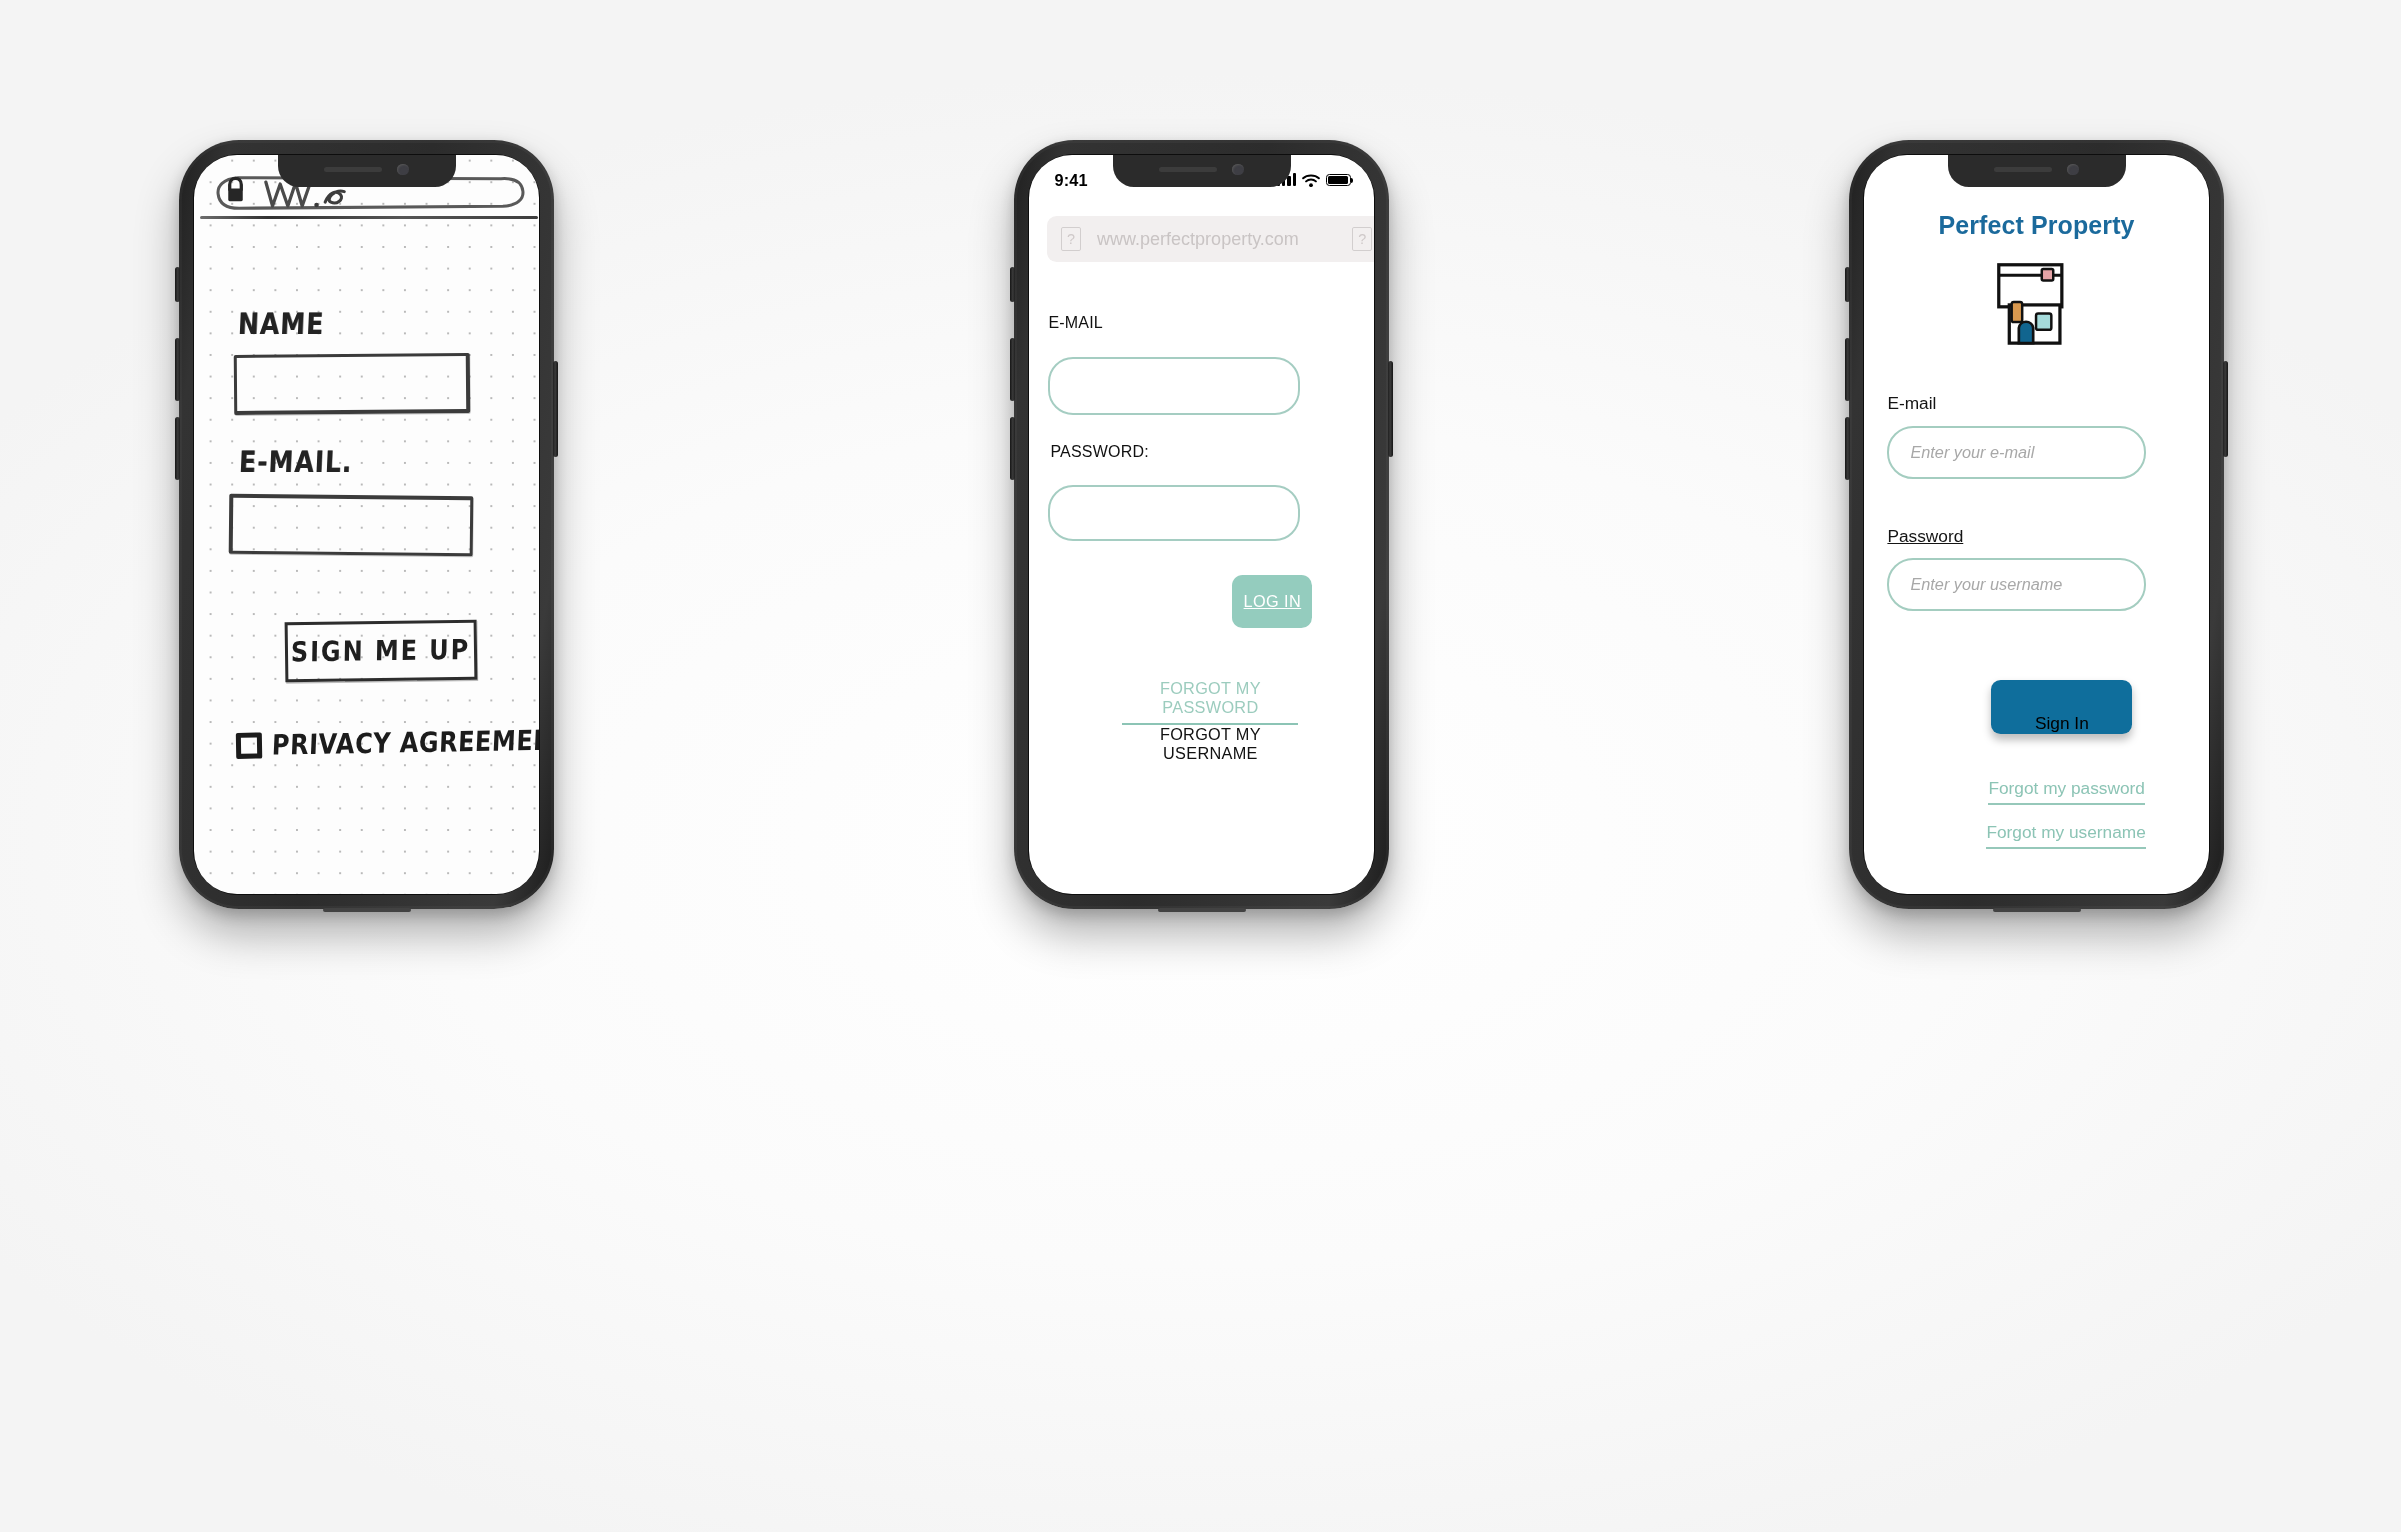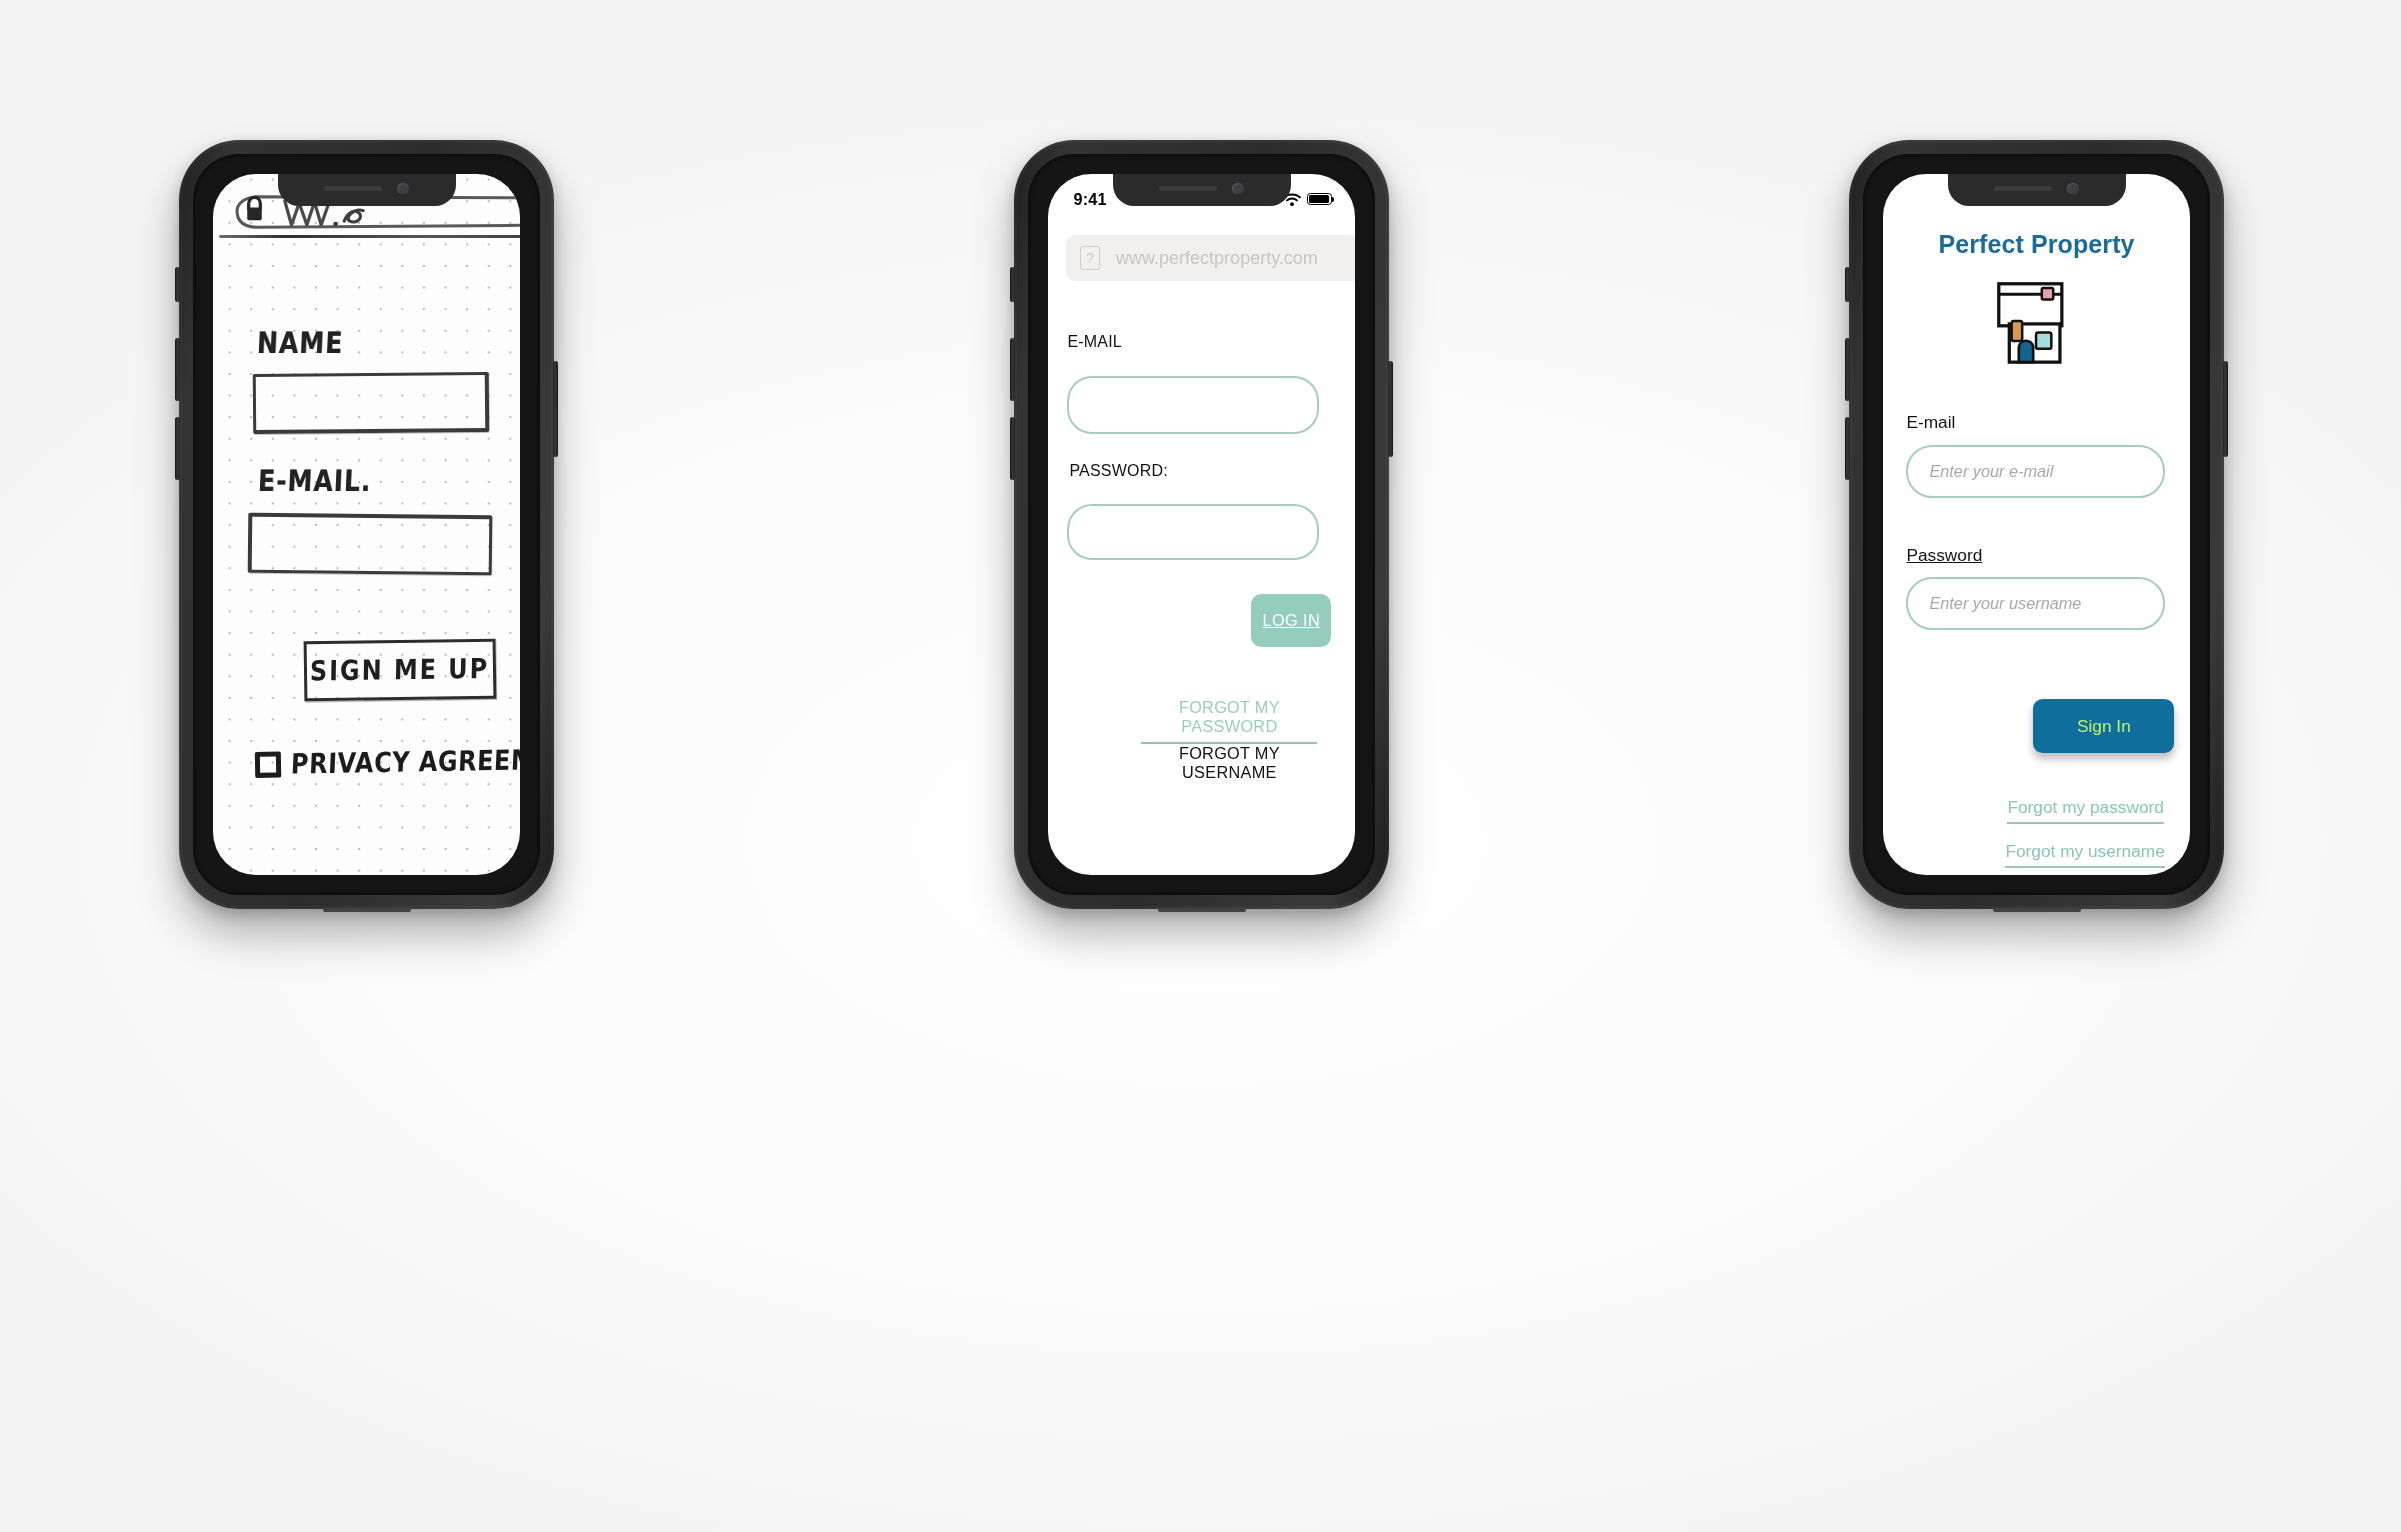--- a/index.html
+++ b/index.html
@@ -28,21 +28,21 @@
     box-shadow:
       0 25px 44px rgba(0,0,0,0.30),
       0 5.8px 13.4px rgba(0,0,0,0.18),
       inset 0 0 0 2.9px rgba(255,255,255,0.035);
   }
   .phone-inner {
     position: relative;
     width: 100%; height: 100%;
     border-radius: 46px;
     background: #151515;
-    padding: 20px;
+    padding: 1px;
     box-shadow: inset 0 0 5.8px rgba(0,0,0,0.9);
   }
   .screen {
     position: relative;
     width: 100%; height: 100%;
     border-radius: 43px;
     background: #ffffff;
     overflow: hidden;
   }
   .notch {
@@ -302,29 +302,28 @@
   }
   .fin-field .ph {
     font-size: 16.3px;
     font-style: italic;
     color: #a8a8a8;
     font-family: "Liberation Sans", sans-serif;
   }
   .fin-signin {
     position: absolute;
     background: #0f6e9c;
-    color: #bef264;
+    color: #000000;
     border: none;
     border-radius: 9.6px;
     font-size: 17.3px;
     font-family: "Liberation Sans", sans-serif;
     cursor: pointer;
-    display: flex; align-items: center; justify-content: center;
+    display: flex; align-items: flex-end; justify-content: center;
     box-shadow: 0 5.8px 8.6px rgba(0,0,0,0.26);
-    margin-left: 23px;
   }
   .fin-link {
     position: absolute;
     font-size: 17.3px;
     color: #8cc4b5;
     font-family: "Liberation Sans", sans-serif;
     text-align: center;
     padding-bottom: 3.8px;
     border-bottom: 2.1px solid #96c8ba;
     white-space: nowrap;

